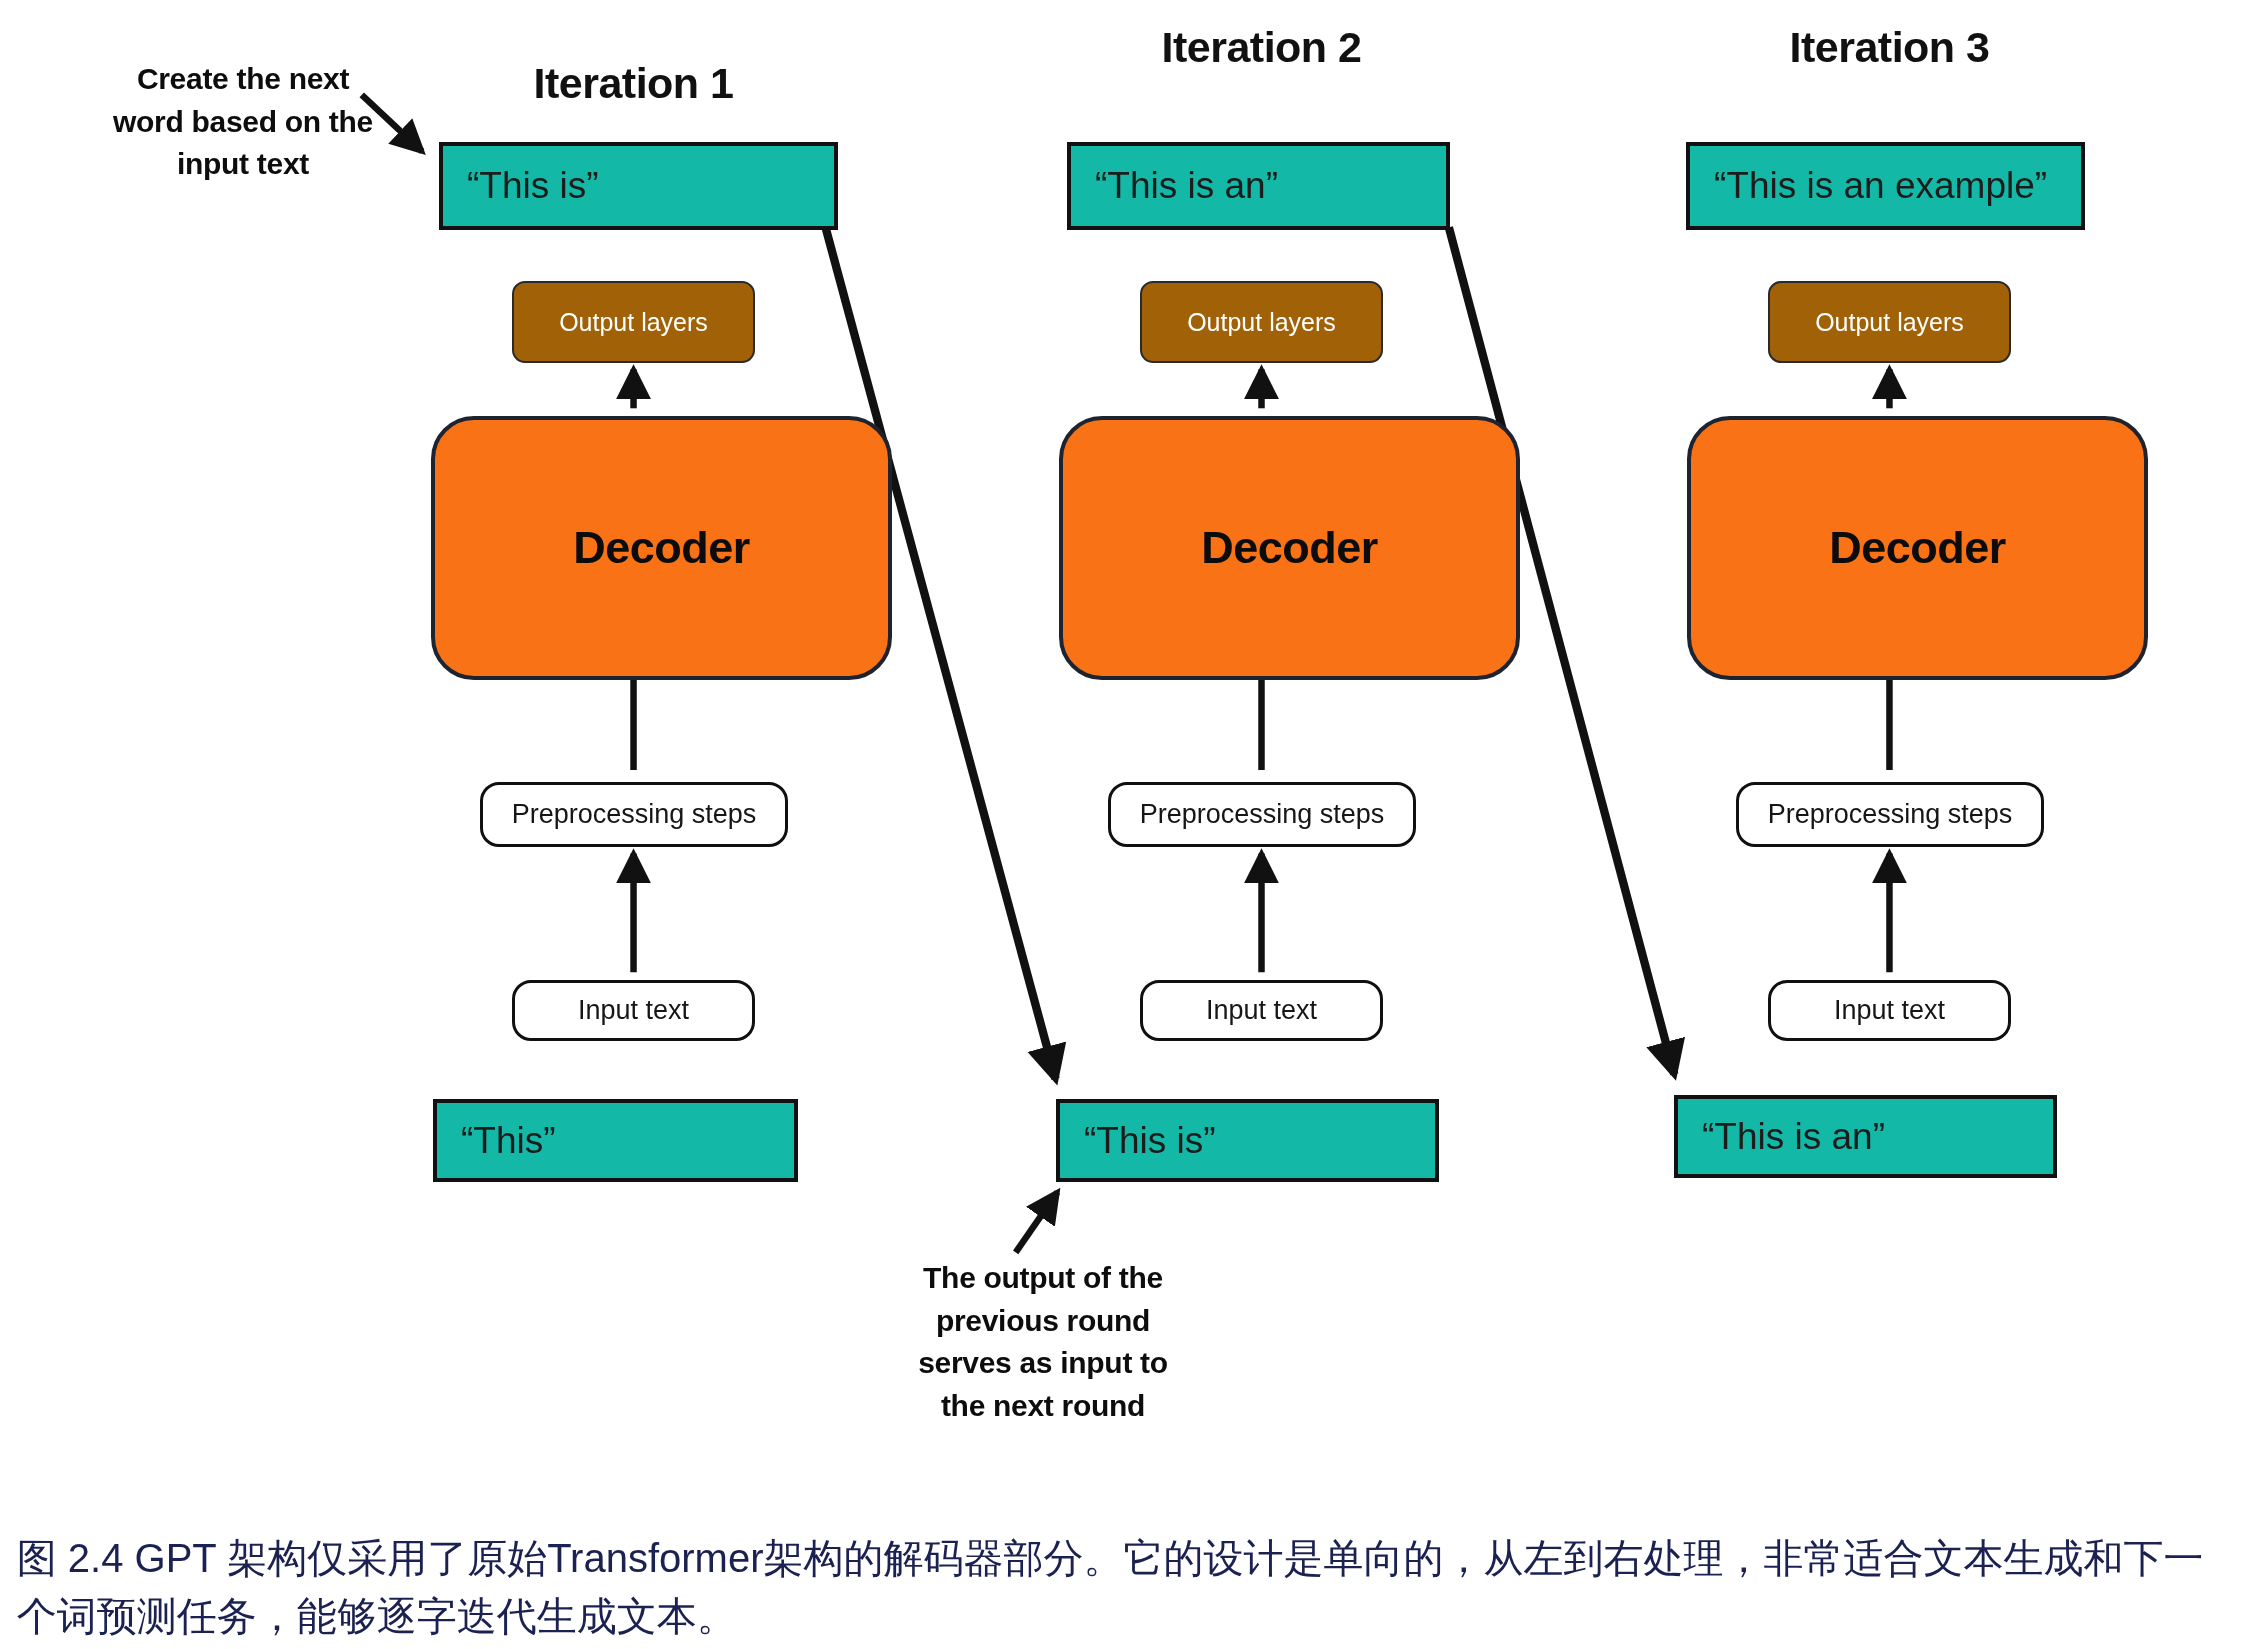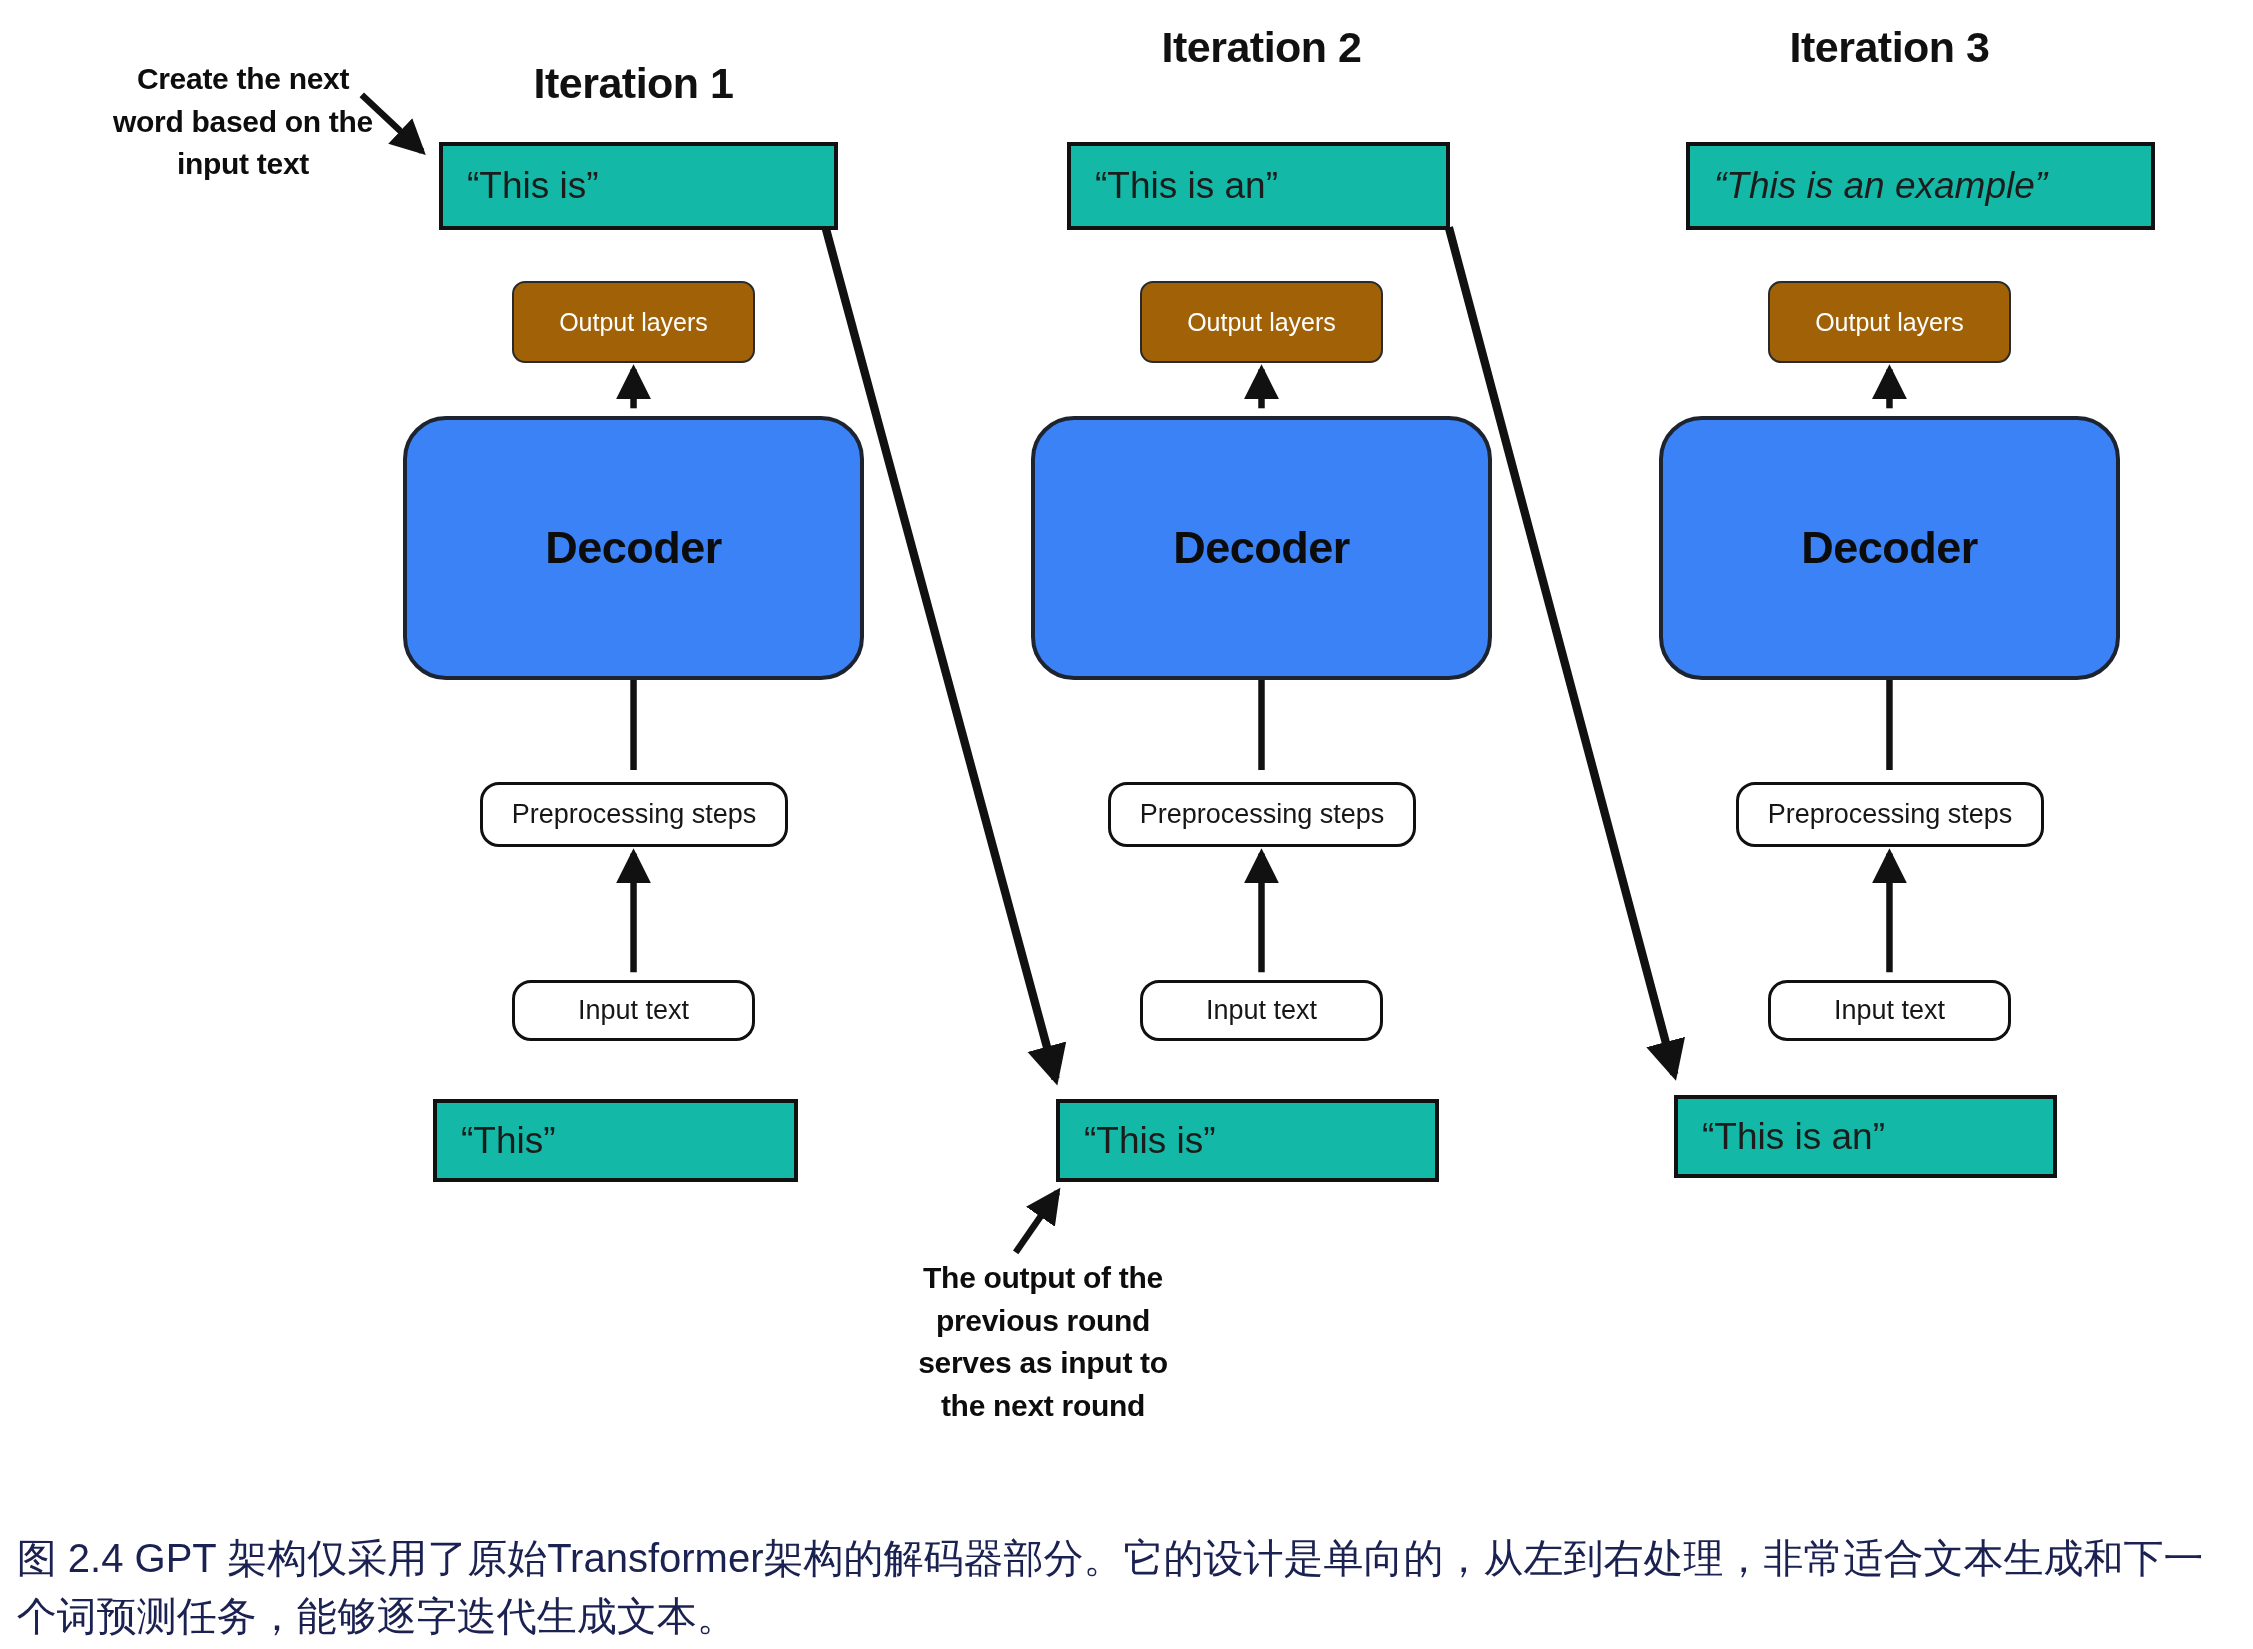--- a/index.html
+++ b/index.html
@@ -64,26 +64,27 @@
   .output-layers span {
     font-size: 25px;
     color: #ffffff;
     white-space: nowrap;
     font-weight: 500;
   }
 
   
   .decoder {
     box-sizing: border-box;
-    background: #3b82f6;
+    background: #f97316;
     border: 4.6px solid #1d2430;
     border-radius: 43px;
     display: flex;
     align-items: center;
     justify-content: center;
+    margin-left: 28px;
   }
   .decoder span {
     font-size: 45px;
     font-weight: bold;
     color: #0c0c0c;
     letter-spacing: -0.5px;
   }
 
   
   .pill {
@@ -220,21 +221,21 @@
   <div class="abs pill" style="left:1140px; top:980px; width:243px; height:61px;">
     <span>Input text</span>
   </div>
 
   <div class="abs text-box" style="left:1056px; top:1099px; width:383px; height:83px;">
     <span>“This is”</span>
   </div>
 
   <div class="abs iter-title" style="left:1676px; top:23px; width:427px;">Iteration 3</div>
 
-  <div class="abs text-box" style="left:1686px; top:142px; width:469px; height:88px;font-style:italic;">
+  <div class="abs text-box" style="left:1686px; top:142px; width:399px; height:88px;">
     <span>“This is an example”</span>
   </div>
 
   <div class="abs output-layers" style="left:1768px; top:281px; width:243px; height:82px;">
     <span>Output layers</span>
   </div>
 
   <div class="abs decoder" style="left:1659px; top:416px; width:461px; height:264px;">
     <span>Decoder</span>
   </div>

